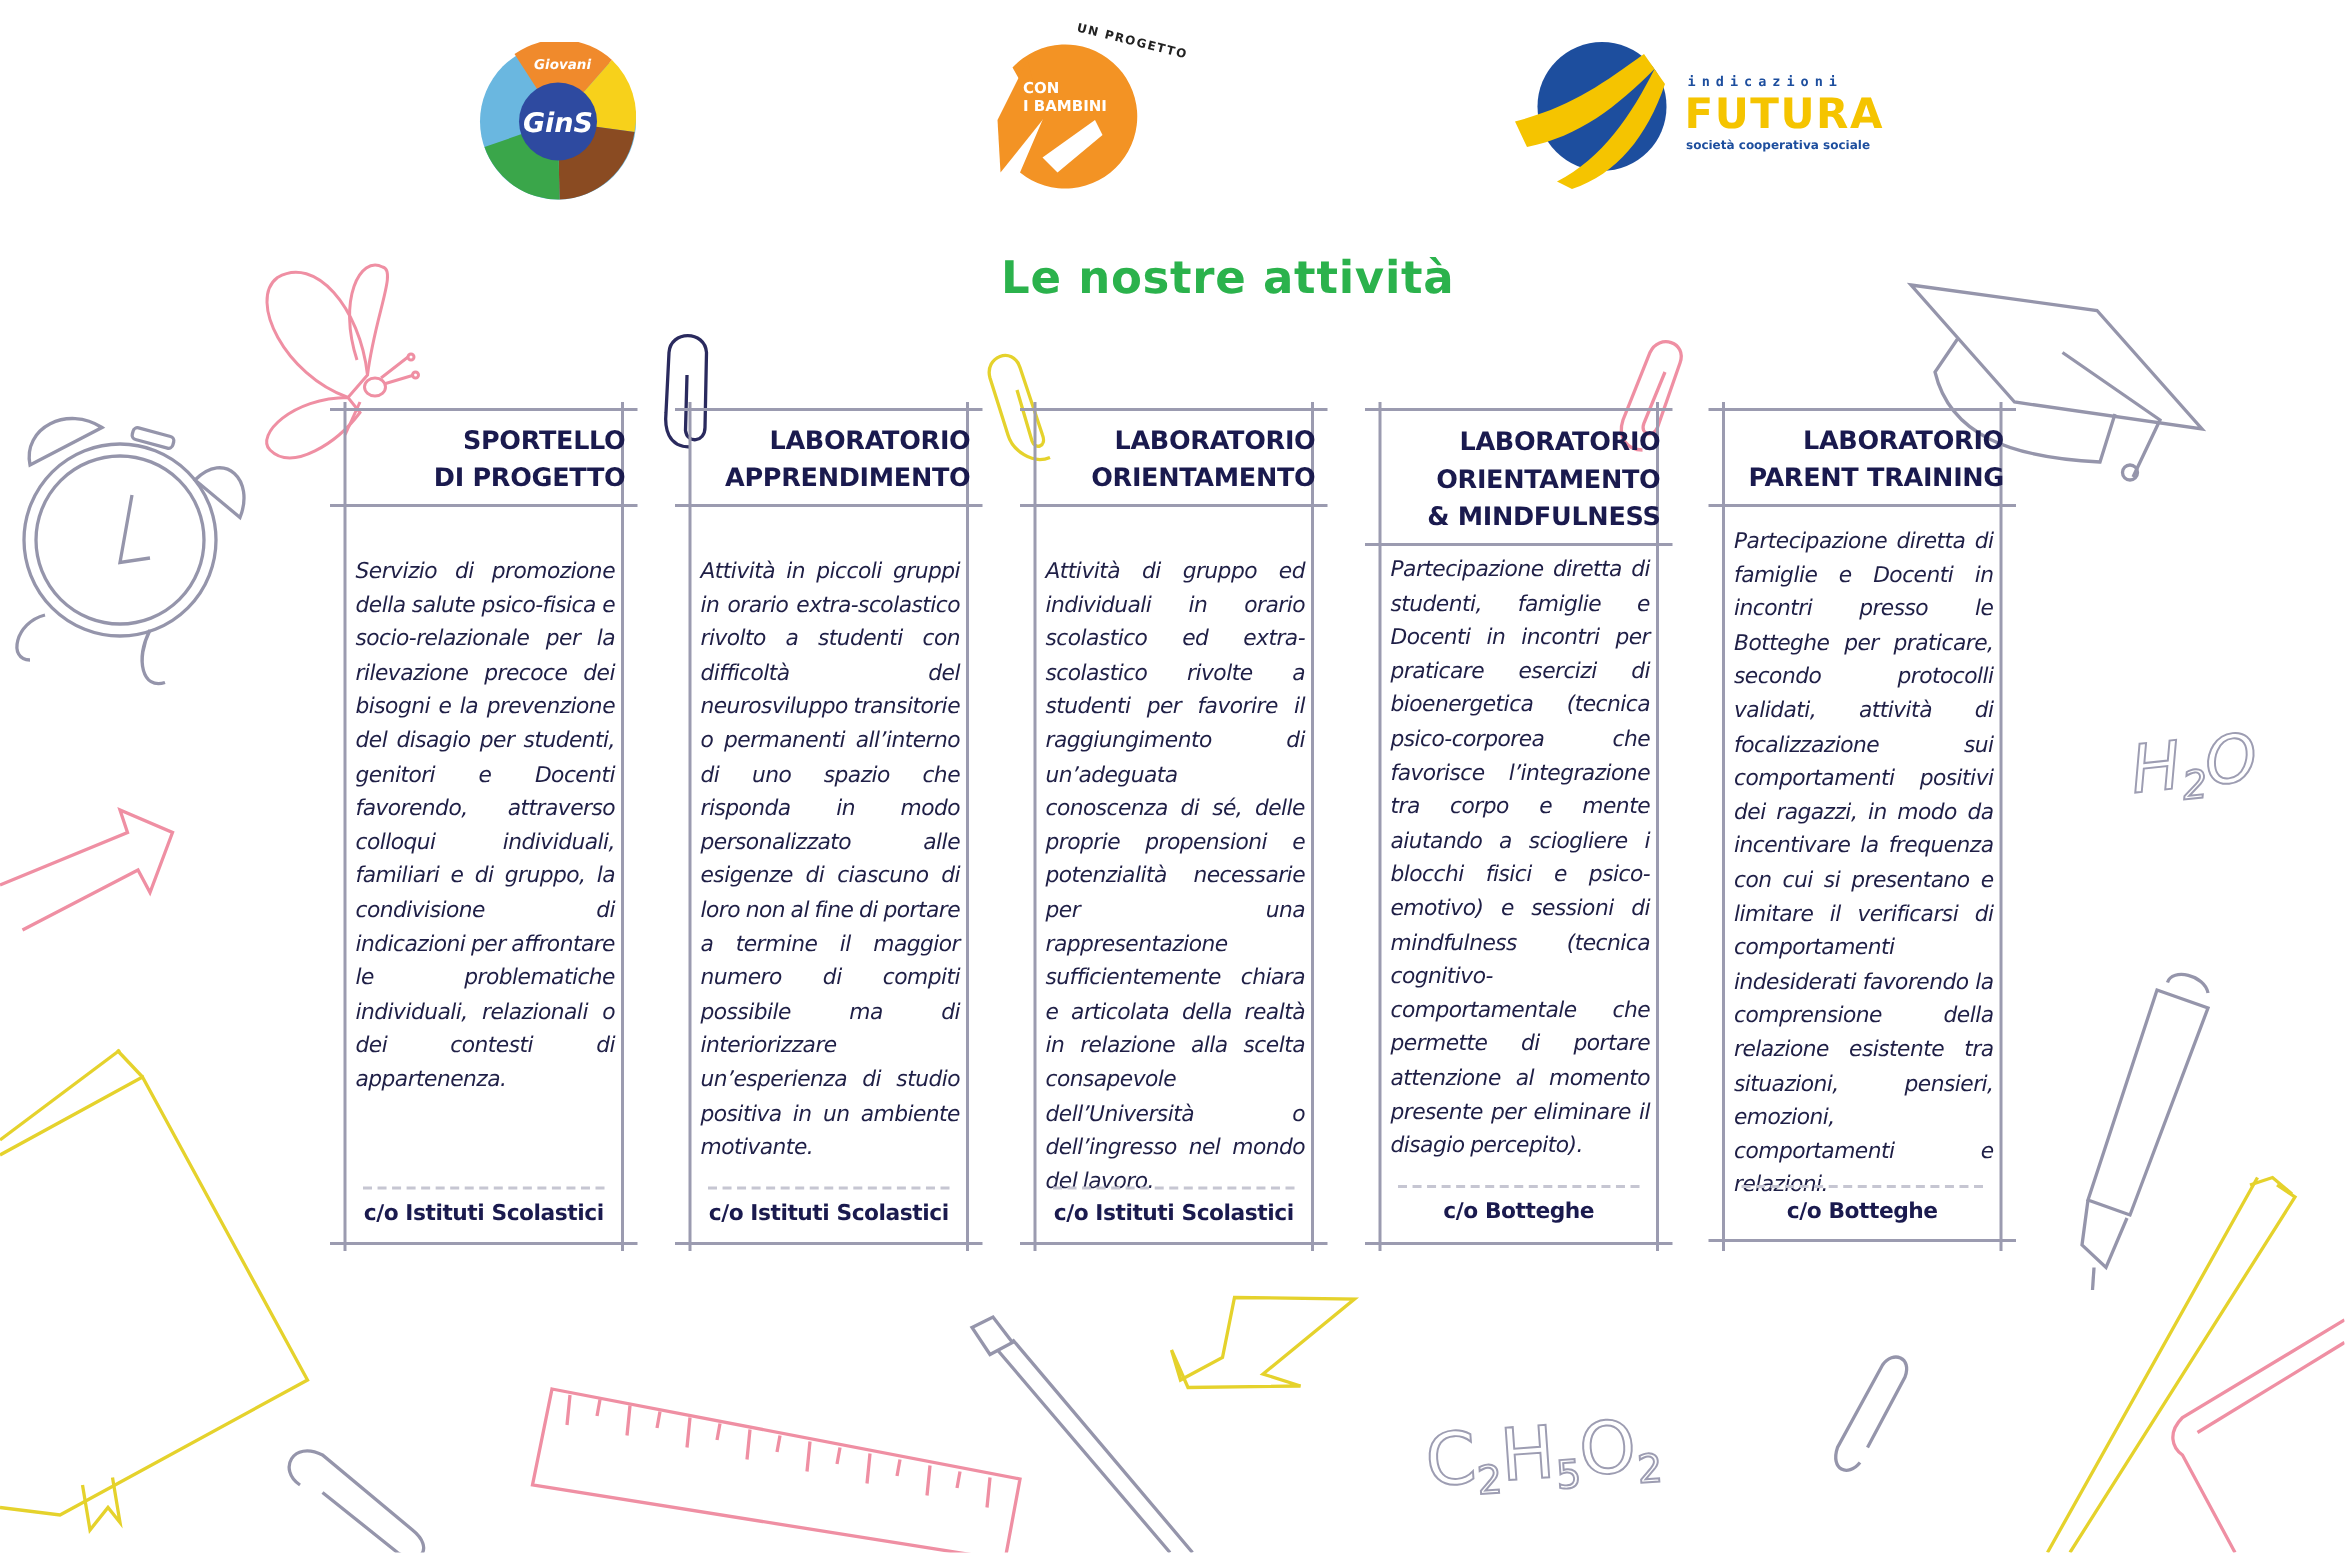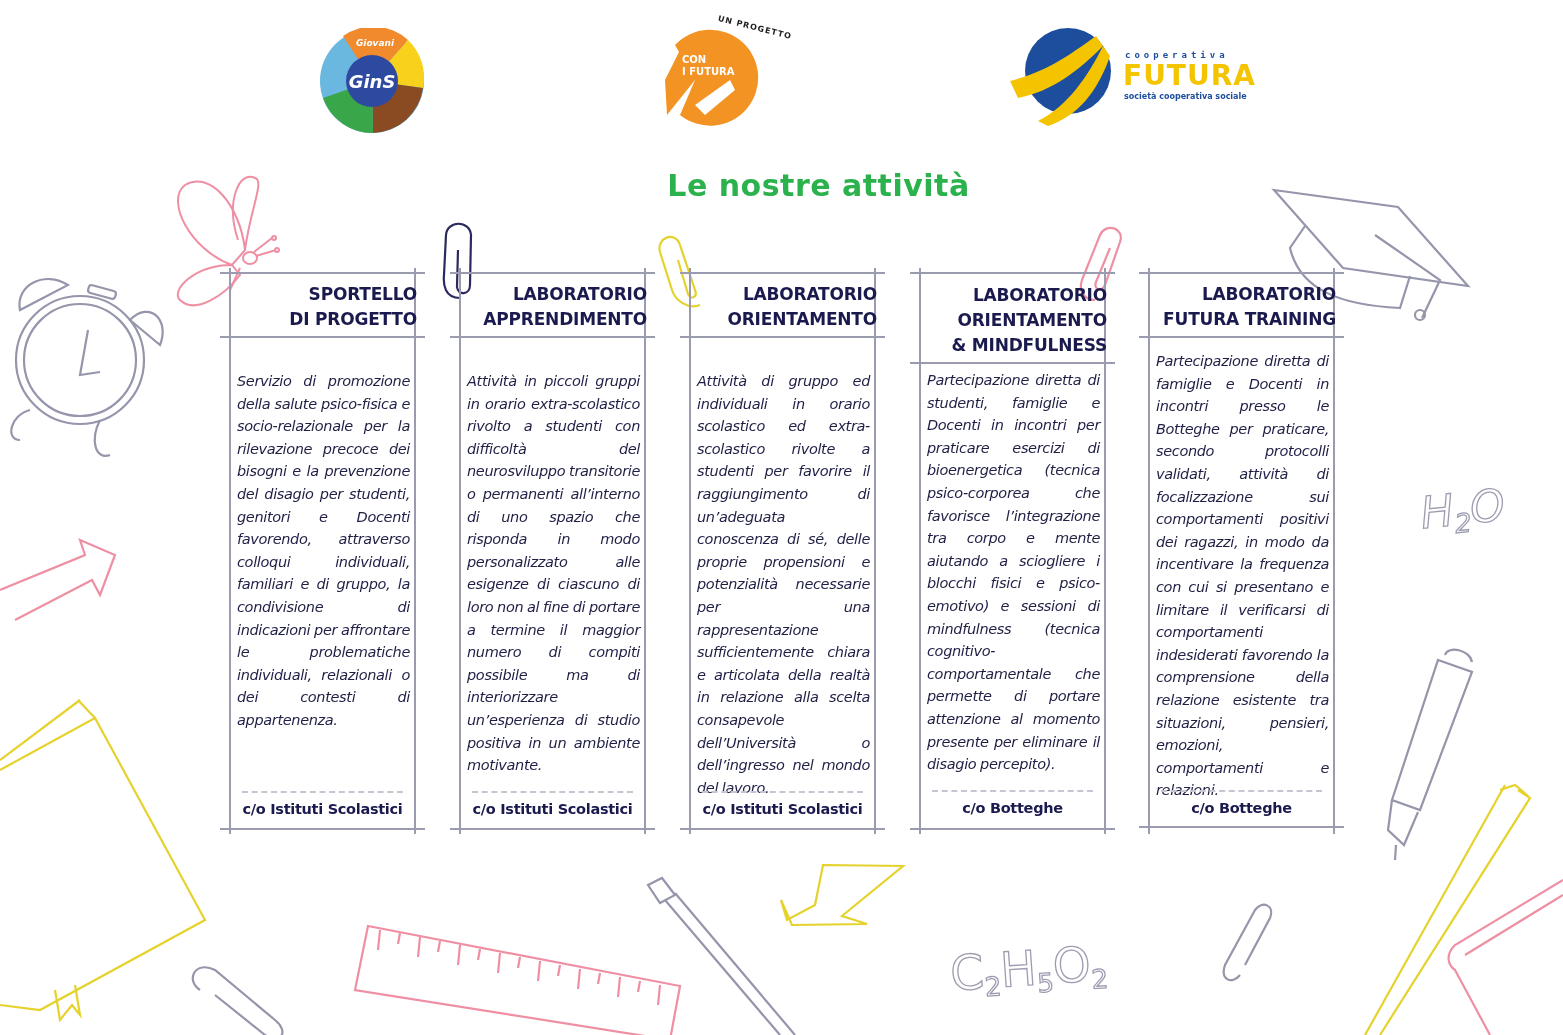--- a/index.html
+++ b/index.html
@@ -165,31 +165,31 @@
 
 <div class="abs logo-cib">
   <svg width="115" height="122" viewBox="0 0 115 122" style="position:absolute;left:0;top:0;">
     <path d="M20 25 A 48 48 0 1 1 25 95 L 40 60 Z" fill="#f39324"></path>
     <path d="M10 60 L 30 20 L 40 60 L 12 95 Z" fill="#f39324"></path>
     <path d="M40 85 L 75 60 L 80 70 L 50 95 Z" fill="#fff"></path>
   </svg>
   <div class="cib-top">UN PROGETTO</div>
   <div class="cib-name">
     <div>CON</div>
-    <div>I FUTURA</div>
+    <div>I BAMBINI</div>
   </div>
 </div>
 
 <div class="abs logo-futura">
   <svg width="110" height="100" viewBox="0 0 110 100" style="position:absolute;left:0;top:0;">
     <circle cx="60" cy="45" r="43" fill="#1d4e9e"></circle>
     <path d="M2 55 C 40 45, 60 30, 88 10 L 95 20 C 70 45, 45 65, 10 72 Z" fill="#f5c400"></path>
     <path d="M30 95 C 60 80, 80 50, 95 20 L 102 30 C 90 65, 70 90, 40 100 Z" fill="#f5c400"></path>
   </svg>
-  <div class="fut-coop">cooperativa</div>
+  <div class="fut-coop">indicazioni</div>
   <div class="fut-name">FUTURA</div>
   <div class="fut-sub">società cooperativa sociale</div>
 </div>
 
 <div class="abs page-title">Le nostre attività</div>
 
 <div class="card" style="left:220px;">
   <div class="vline" style="left:9px;"></div>
     <div class="vline" style="left:194px;"></div>
   <div class="hline" style="left:0;right:0;top:4px;"></div>
@@ -251,20 +251,20 @@
 </div>
 
 <div class="card" style="left:1139px;">
   <div class="vline" style="left:9px;"></div>
     <div class="vline" style="left:194px;"></div>
   <div class="hline" style="left:0;right:0;top:4px;"></div>
   <div class="hline" style="left:0;right:0;top:68px;"></div>
   <div class="hline" style="left:0;right:0;top:558px;"></div>
   <div class="title" style="top:14px;">
     <div>LABORATORIO</div>
-      <div>FUTURA TRAINING</div>
+      <div>PARENT TRAINING</div>
   </div>
   <div class="body" style="top:82px;">Partecipazione diretta di famiglie e Docenti in incontri presso le Botteghe per praticare, secondo protocolli validati, attività di focalizzazione sui comportamenti positivi dei ragazzi, in modo da incentivare la frequenza con cui si presentano e limitare il verificarsi di comportamenti indesiderati favorendo la comprensione della relazione esistente tra situazioni, pensieri, emozioni, comportamenti e relazioni.</div>
   <div class="dash" style="top:522px;"></div>
   <div class="loc" style="top:532px;">c/o Botteghe</div>
 </div>
 
 <div class="abs website">www.consorziofutura.it</div>
 
 </body></html>

